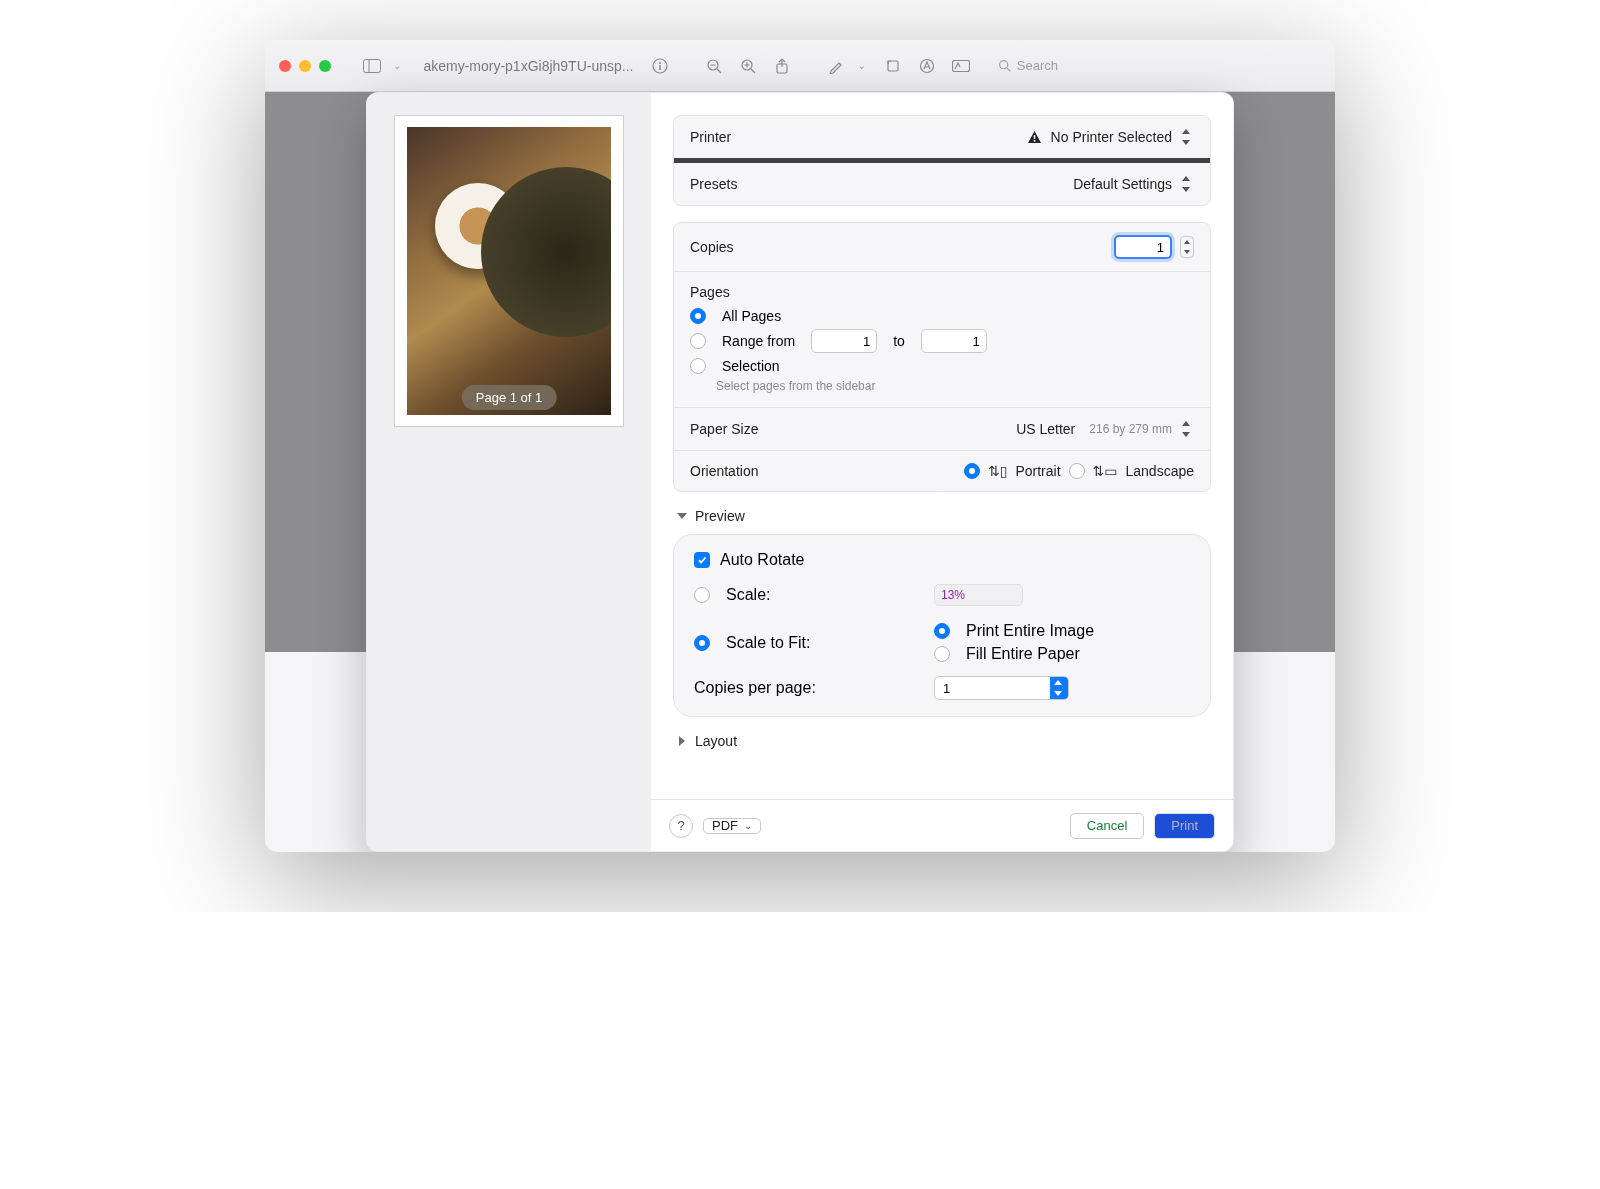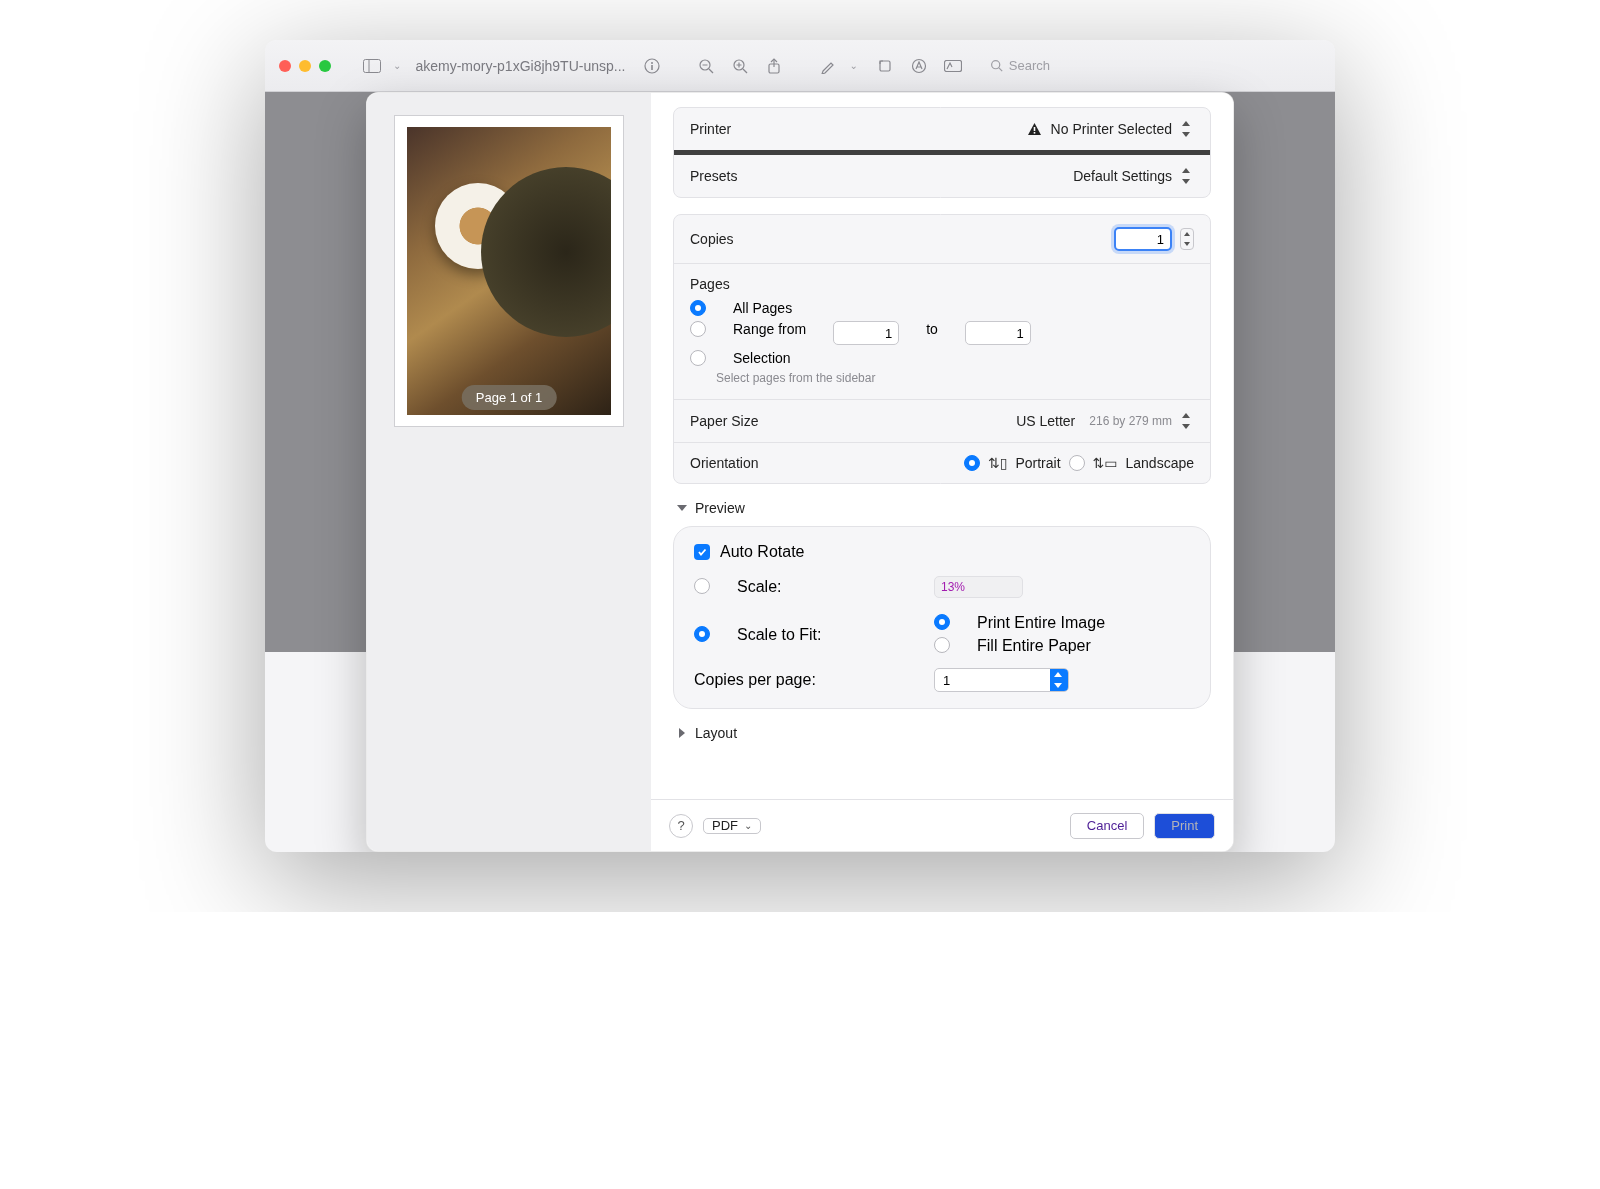--- a/index.html
+++ b/index.html
@@ -5,40 +5,40 @@
 * { box-sizing: border-box; margin: 0; padding: 0; font-family: -apple-system, BlinkMacSystemFont, "Segoe UI", Helvetica, Arial, sans-serif; }
 body { background: #fff; display:flex; align-items:flex-start; justify-content:center; padding:40px 0 60px; }
 
 .window-wrap { width: 1070px; filter: drop-shadow(0 30px 60px rgba(0,0,0,.35)); border-radius: 12px; overflow: hidden; background:#f5f5f7; }
 
 .titlebar { height: 52px; background: linear-gradient(#f3f3f5,#ececef); display:flex; align-items:center; padding:0 14px; gap:8px; border-bottom:1px solid #d0d0d4; }
 .traffic { display:flex; gap:8px; }
 .tl { width:12px; height:12px; border-radius:50%; }
 .tl.red{background:#ff5f57;} .tl.yellow{background:#febc2e;} .tl.green{background:#28c840;}
 .tb-btn { width:26px; height:26px; display:flex; align-items:center; justify-content:center; color:#7a7a80; border-radius:6px; }
-.tb-title { color:#7a7a80; font-size:14px; margin:0 6px 0 0; white-space:nowrap; overflow:hidden; text-overflow:ellipsis; max-width:230px;}
+.tb-title { color:#7a7a80; font-size:14px; margin:0 6px 0 8px; white-space:nowrap; overflow:hidden; text-overflow:ellipsis; max-width:230px;}
 .tb-chev { color:#a0a0a6; font-size:10px; margin-right:6px; }
 .tb-spacer { width:12px; }
 .tb-search { flex:1; margin-left:10px; max-width:170px; display:flex; align-items:center; gap:6px; color:#a0a0a6; font-size:13px; background:transparent; border-radius:6px; padding:4px 6px;}
 
 .body-under { background:#8d8d91; height: 560px; }
 
 .dialog { position:relative; margin: -560px auto 0; width: 868px; background:#fff; border-radius:12px; box-shadow: 0 20px 50px rgba(0,0,0,.25); display:flex; overflow:hidden; height: 760px; border:1px solid rgba(0,0,0,.08); }
 
 .left-pane { width: 284px; background:#efeff1; padding: 22px; display:flex; flex-direction:column; align-items:center; }
 .preview-thumb { width: 230px; height: 312px; background:#fff; border:1px solid #cfcfd3; display:flex; align-items:center; justify-content:center; position:relative; padding:12px;}
 .thumb-img { width: 206px; height: 288px; background: linear-gradient(145deg,#4a342a 0%,#8e6a3e 30%,#b08a4e 50%,#6e4f2d 70%,#2d2216 100%); position:relative; overflow:hidden;}
 .thumb-img::before{content:"";position:absolute;left:28px;top:56px;width:86px;height:86px;border-radius:50%;background:radial-gradient(circle at 50% 50%, #c69556 0 30%, #f5f1e8 31% 100%);box-shadow:0 6px 14px rgba(0,0,0,.4);}
 .thumb-img::after{content:"";position:absolute;right:-40px;top:40px;width:170px;height:170px;border-radius:50%;background:radial-gradient(circle,#2b2619,#514a31);}
 .page-badge { position:absolute; bottom:16px; left:50%; transform:translateX(-50%); background:rgba(120,110,96,.88); color:#fff; font-size:13px; padding:5px 14px; border-radius:14px; }
 
 .right-pane { flex:1; background:#fff; display:flex; flex-direction:column; }
 .scroll { flex:1; overflow:auto; padding: 14px 22px 0; }
 
-.panel { border:1px solid #e2e2e6; border-radius:8px; background:#f6f6f8; margin-bottom:16px; }
+.panel { border:1px solid #e2e2e6; border-radius:8px; background:#f6f6f8; margin-bottom:16px;margin-top:8px; }
 .row { display:flex; align-items:center; justify-content:space-between; padding:12px 16px; font-size:14px; color:#222; }
 .row + .row { border-top:5px solid #404040; }
 .row .lbl { color:#222; }
 .row .val { display:flex; align-items:center; gap:8px; color:#222; }
 
 .popup-btn { display:inline-flex; align-items:center; gap:6px; }
 .popup-arrows { width:14px; height:18px; position:relative; }
 .popup-arrows::before,.popup-arrows::after{content:"";position:absolute;left:2px;width:0;height:0;border-left:4px solid transparent;border-right:4px solid transparent;}
 .popup-arrows::before{top:1px;border-bottom:5px solid #555;}
 .popup-arrows::after{bottom:1px;border-top:5px solid #555;}
@@ -46,21 +46,21 @@
 .stepper { display:flex; align-items:center; gap:6px; }
 .stepper input { width:58px; height:24px; text-align:right; padding:2px 6px; font-size:13px; border:2px solid #3b82f6; border-radius:5px; outline:none; box-shadow:0 0 0 3px rgba(59,130,246,.25);}
 .step-arrows { width:14px; height:22px; border:1px solid #c8c8cd; border-radius:4px; display:flex; flex-direction:column; overflow:hidden;}
 .step-arrows span{flex:1;display:flex;align-items:center;justify-content:center;}
 .step-arrows span::before{content:"";width:0;height:0;border-left:3px solid transparent;border-right:3px solid transparent;}
 .step-arrows .up::before{border-bottom:4px solid #555;}
 .step-arrows .dn::before{border-top:4px solid #555;}
 
 .sect { padding: 12px 16px 14px; font-size:14px; }
 .sect .heading { color:#222; margin-bottom:8px; }
-.radio-line { display:flex; gap:27px; margin:5px 0; }
+.radio-line { display:flex; align-items:center; gap:16px; margin:5px 0; }
 .radio { width:16px; height:16px; border-radius:50%; border:1.5px solid #b7b7bd; background:#fff; display:inline-flex; align-items:center; justify-content:center; flex:none;}
 .radio.checked { border-color:#0a7aff; background:#0a7aff; }
 .radio.checked::after{content:"";width:6px;height:6px;border-radius:50%;background:#fff;}
 .mini-input { width:66px; height:24px; border:1px solid #c8c8cd; border-radius:5px; text-align:right; padding:2px 6px; font-size:13px; }
 .hint { color:#8a8a90; font-size:12px; margin-left:26px; margin-top:2px;}
 
 .dim-note { color:#8a8a90; font-size:12px; margin-left:6px; }
 
 .orient-group { display:flex; align-items:center; gap:20px; }
 .orient-opt { display:flex; align-items:center; gap:8px; }
@@ -80,21 +80,21 @@
 .select { width:135px; height:24px; border:1px solid #c8c8cd; border-radius:5px; background:#fff; display:flex; align-items:center; justify-content:space-between; padding:0 0 0 8px; font-size:13px; overflow:hidden;}
 .select .sel-btn{width:18px;height:100%;background:#0a7aff;display:flex;align-items:center;justify-content:center;}
 .select .sel-btn .popup-arrows::before{border-bottom-color:#fff;} .select .sel-btn .popup-arrows::after{border-top-color:#fff;}
 
 .copieslbl{display:flex;align-items:center;}
 
 .footer { height:52px; border-top:1px solid #e2e2e6; display:flex; align-items:center; padding:0 18px; gap:10px; background:#fff;}
 .help-btn { width:24px;height:24px;border:1px solid #c8c8cd;border-radius:50%;display:flex;align-items:center;justify-content:center;font-size:13px;color:#555;background:#fff;}
 .pdf-btn { height:16px;border:1px solid #c8c8cd;border-radius:5px;background:#fff;padding:0 8px;display:flex;align-items:center;gap:6px;font-size:13px;color:#222;}
 .footer-spacer{flex:1;}
-.btn { height:26px;border:1px solid #c8c8cd;border-radius:5px;background:#fff;padding:0 16px;font-size:13px;color:#4c1d95;display:flex;align-items:center;}
+.btn { height:26px;border:1px solid #c8c8cd;border-radius:5px;background:#fff;padding:0 16px;font-size:13px;color:#15803d;display:flex;align-items:center;}
 .btn.primary{background:#1d4ed8;color:#b3b3b8;border-color:#e0e0e4;}
 .warn-icon{width:16px;height:16px;display:inline-flex;align-items:center;justify-content:center;}
 .warn-icon svg{display:block;}
 </style>
 </head>
 <body>
 
 <div class="window-wrap">
   <div class="titlebar">
     <div class="traffic">

